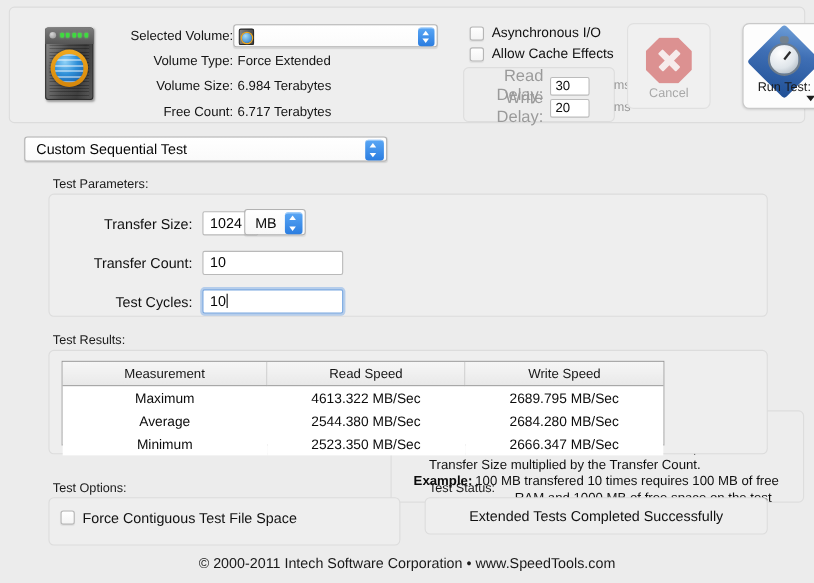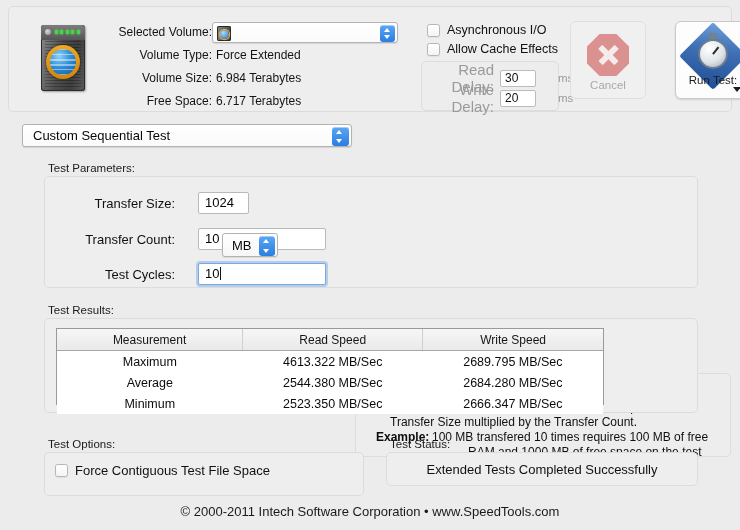--- a/index.html
+++ b/index.html
@@ -250,41 +250,40 @@
   
   #params-panel {
     position: absolute; left: 44px; top: 176px;
     width: 654px; height: 112px;
   }
   .param-row { position: absolute; height: 24px; display: flex; align-items: center; }
   .param-row .p-lab {
     width: 118px; text-align: right; font-size: 13px; color: #101010;
   }
   .p-in {
-    height: 22px; margin-left: 23px;
+    height: 22px; margin-left: 9px;
     background: #fff; border: 1px solid #b9b9b9; border-radius: 2px;
     box-sizing: border-box; font-size: 13px; color: #050505;
     line-height: 20px; padding-left: 6px;
   }
   .p-in.focused {
     border: 1px solid #7aa8e0;
     box-shadow: 0 0 0 2px rgba(110,165,230,.45);
   }
   .caret {
     display: inline-block; width: 1px; height: 13px;
     background: #111; vertical-align: -2px; margin-left: 1px;
   }
   #unit-popup {
     position: absolute; left: 222px; top: 190px;
     width: 56px; height: 24px;
     background: linear-gradient(180deg,#ffffff,#f7f7f7);
     border: 1px solid #b2b2b2; border-radius: 3px;
     box-sizing: border-box;
     box-shadow: 0 1px 1px rgba(0,0,0,.08);
-    margin-top: 43px;
   }
   #unit-popup .u-text {
     position: absolute; left: 9px; top: 3px; font-size: 13px; color: #080808; line-height: 17px;
   }
   #unit-popup .stepper { width: 16px; height: 20px; }
 
   
   #req-title { position: absolute; left: 312px; top: 182px; font-size: 12px; color: #141414; }
   #req-box {
     position: absolute; left: 310px; top: 196px;
@@ -354,21 +353,21 @@
         <i></i>
         <i></i>
       </div>
     <div class="dr-globe"></div>
   </div>
 
   <div class="top-labels">
     <div>Selected Volume:</div>
     <div>Volume Type:</div>
     <div>Volume Size:</div>
-    <div>Free Space:</div>
+    <div>Free Count:</div>
   </div>
 
   <div class="top-values">
     <div style="height:23px"></div>
     <div>Force Extended</div>
     <div>6.984 Terabytes</div>
     <div>6.717 Terabytes</div>
   </div>
 
   <div id="volume-popup">

